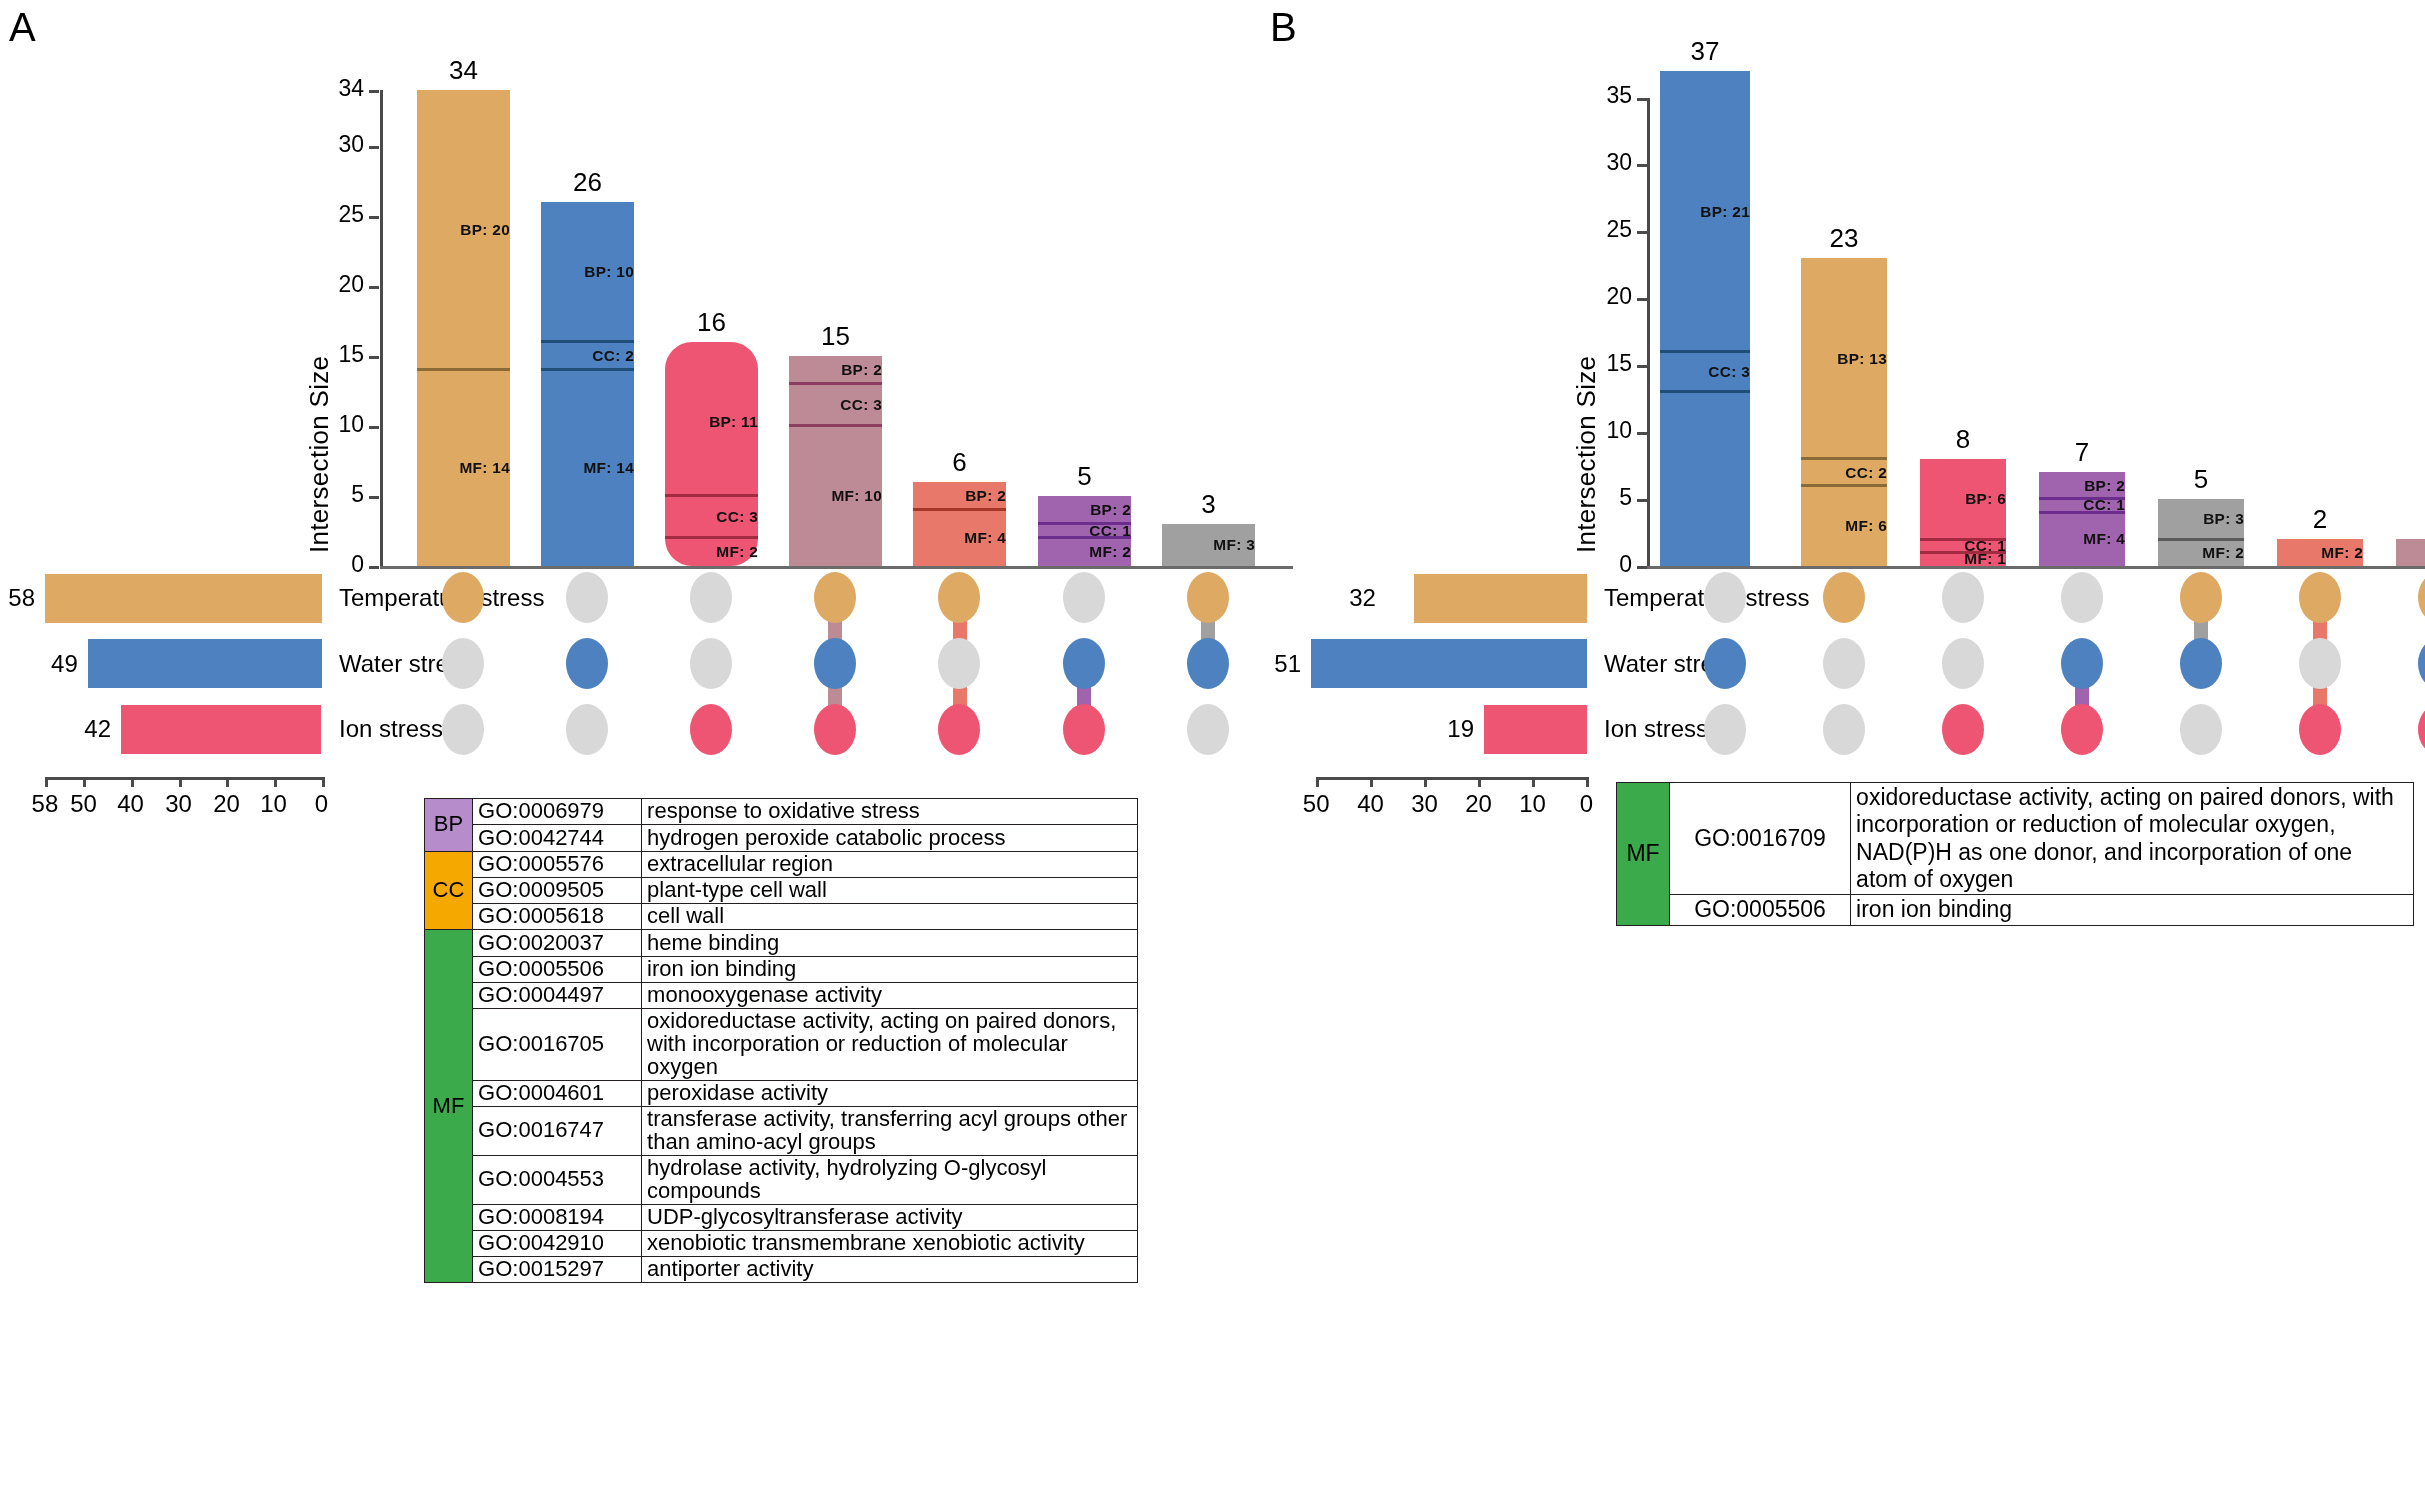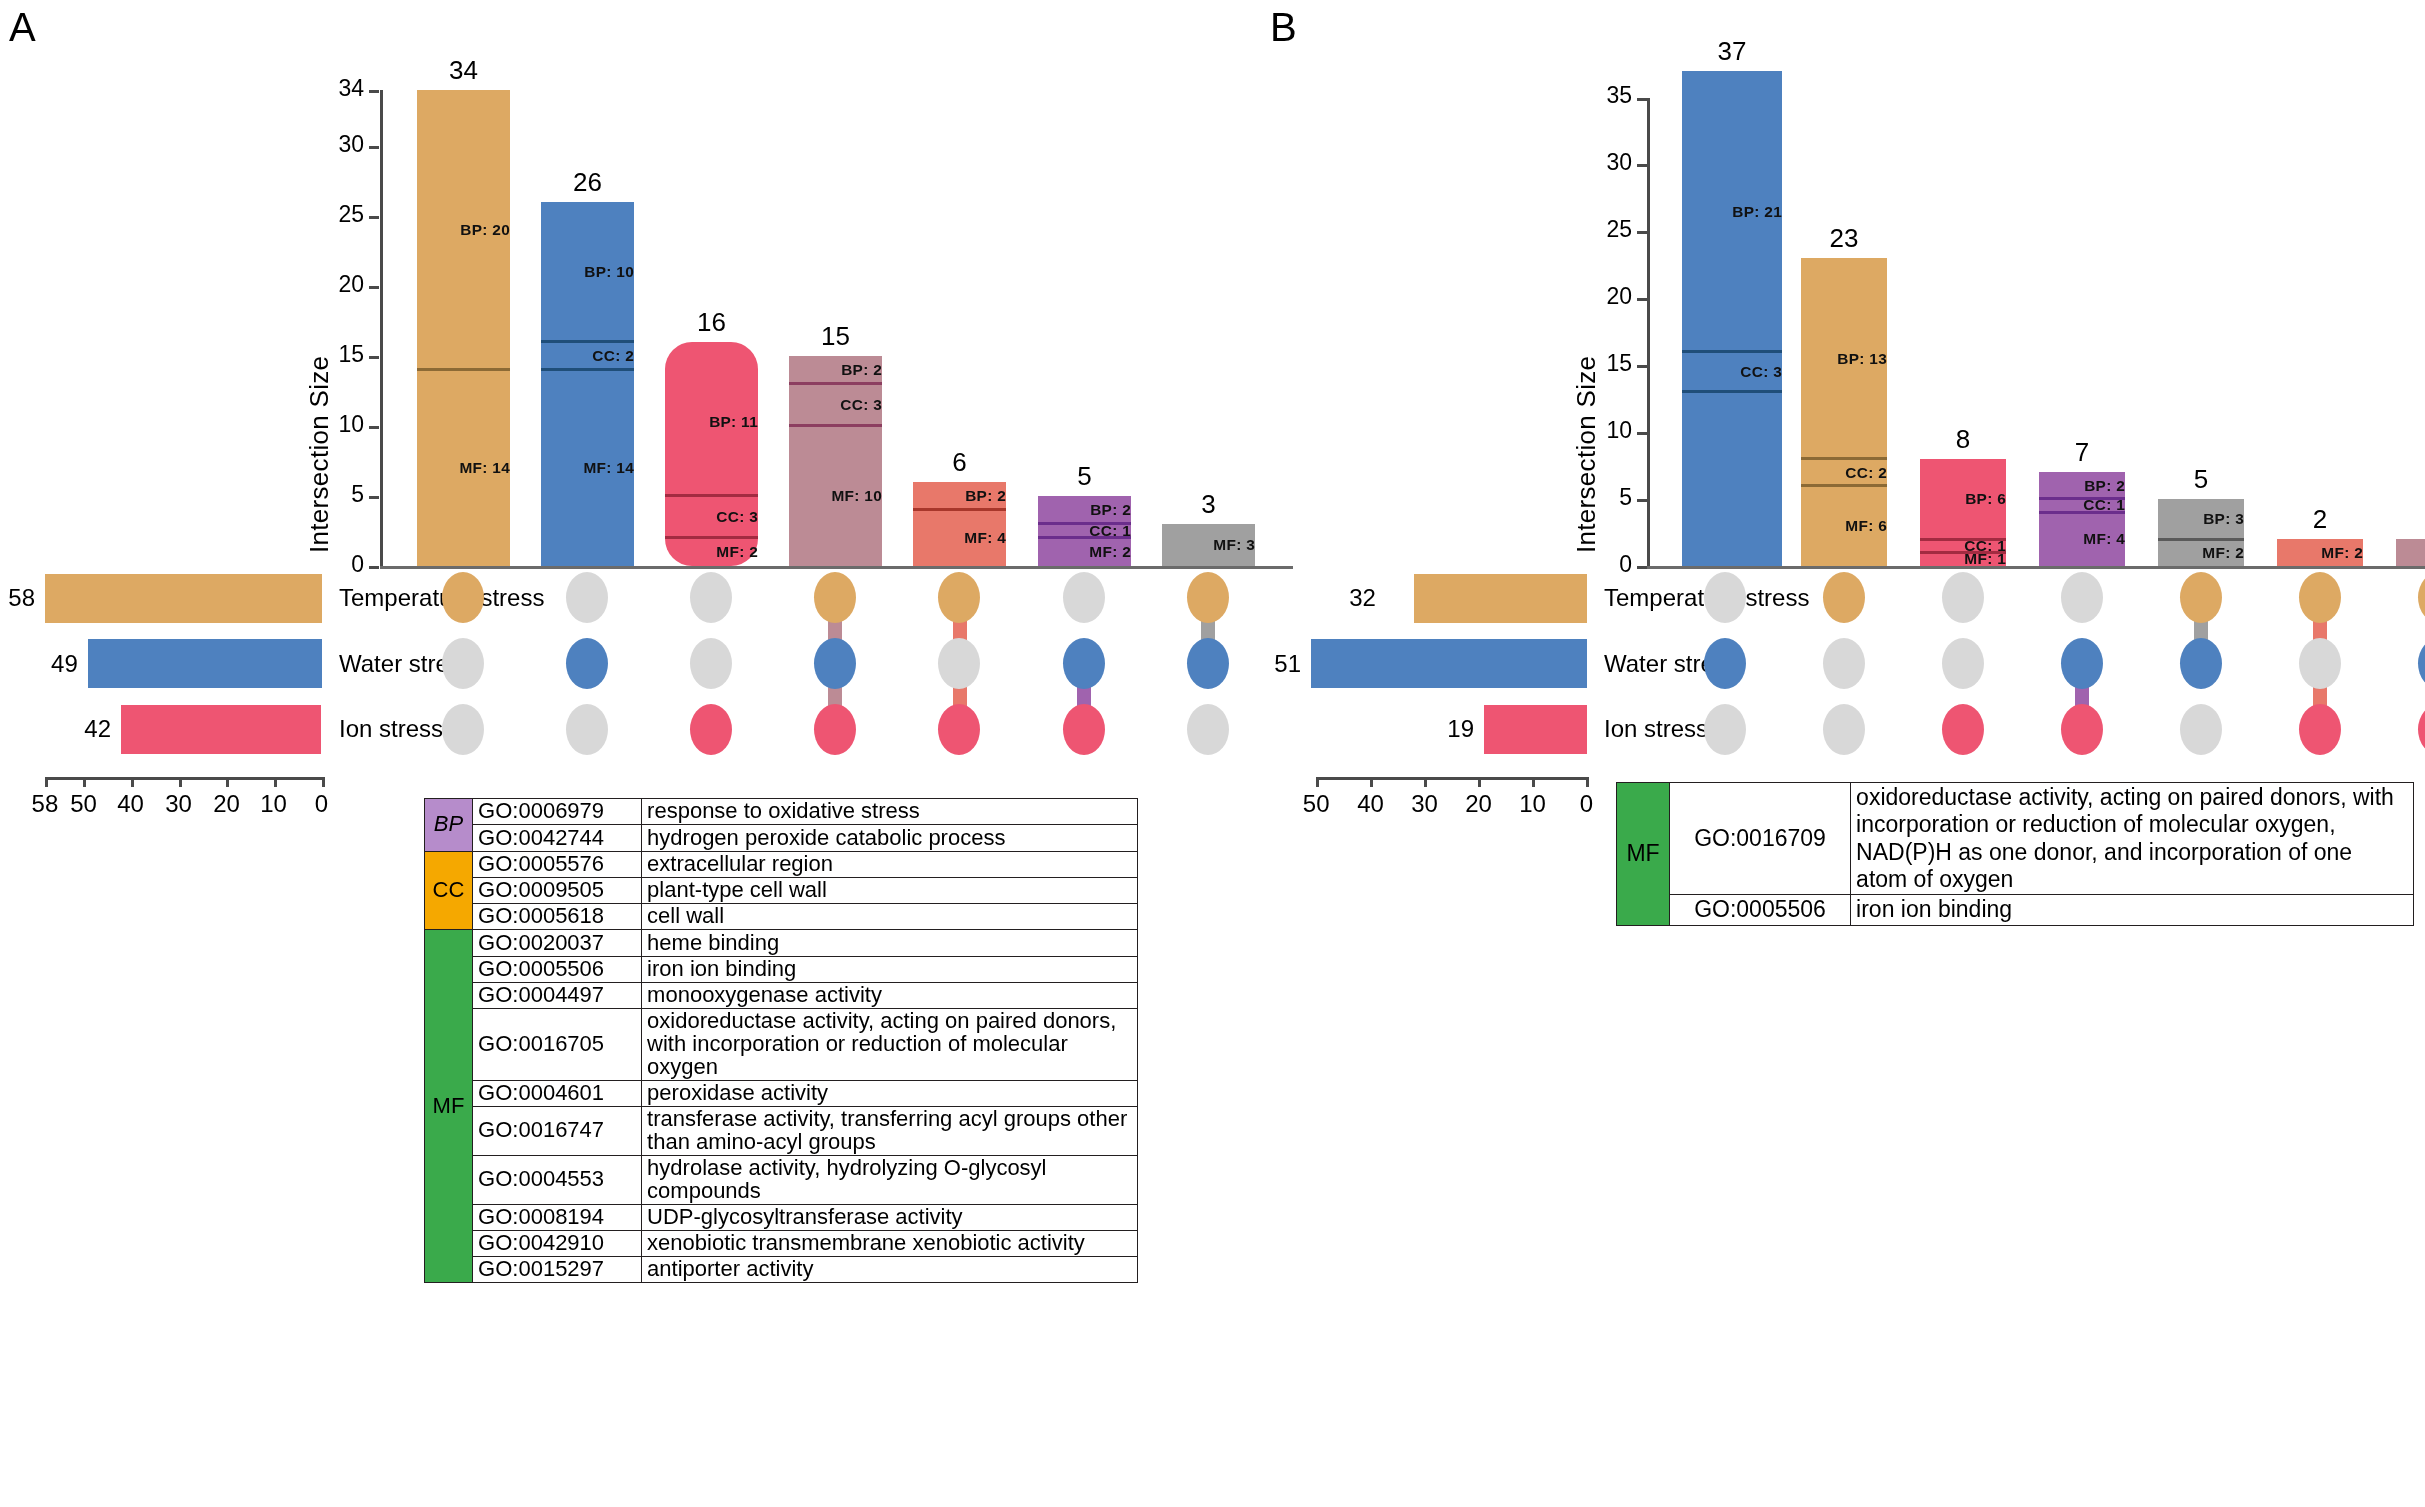--- a/index.html
+++ b/index.html
@@ -233,21 +233,21 @@
     <div class="ytick-lab" style="left:296px; top:350px; width:75px;">15</div>
     <div class="ytick" style="left:376px; top:298px;"></div>
     <div class="ytick-lab" style="left:296px; top:283px; width:75px;">20</div>
     <div class="ytick" style="left:376px; top:231px;"></div>
     <div class="ytick-lab" style="left:296px; top:216px; width:75px;">25</div>
     <div class="ytick" style="left:376px; top:164px;"></div>
     <div class="ytick-lab" style="left:296px; top:149px; width:75px;">30</div>
     <div class="ytick" style="left:376px; top:98px;"></div>
     <div class="ytick-lab" style="left:296px; top:82px; width:75px;">35</div>
     <div class="baseline" style="left:386px; top:566px; width:875px;"></div>
-    <div class="bar" style="left:421px; top:71px; width:100px; height:495px; background:#4E81BF;">
+    <div class="bar" style="left:399px; top:71px; width:90px; height:495px; background:#4E81BF;">
       <div class="bar-total">37</div>
       <div class="seg-div" style="left:0; bottom:173px; background:#1F4E79;"></div>
       <div class="seg" style="left:0; bottom:174px; height:40px;">
         <span class="seg-lab">CC: 3</span>
       </div>
       <div class="seg-div" style="left:0; bottom:213px; background:#1F4E79;"></div>
       <div class="seg" style="left:0; bottom:214px; height:281px;">
         <span class="seg-lab">BP: 21</span>
       </div>
     </div>
@@ -359,21 +359,21 @@
     <div class="xtick-lab" style="left:179px; top:790px; width:77px;">20</div>
     <div class="xtick" style="left:271px; top:777px;"></div>
     <div class="xtick-lab" style="left:233px; top:790px; width:77px;">10</div>
     <div class="xtick" style="left:325px; top:777px;"></div>
     <div class="xtick-lab" style="left:287px; top:790px; width:77px;">0</div>
   </div>
 
 <table class="gotable" id="tableA">
     <tbody>
       <tr>
-        <td class="cat-cell cat-bp" style="background:#B68CCB;font-style:italic;" rowspan="2">BP</td>
+        <td class="cat-cell cat-bp" style="background:#B68CCB;" rowspan="2">BP</td>
         <td class="go-id">GO:0006979</td>
         <td class="go-term">response to oxidative stress</td>
       </tr>
       <tr>
         <td class="go-id">GO:0042744</td>
         <td class="go-term">hydrogen peroxide catabolic process</td>
       </tr>
       <tr>
         <td class="cat-cell cat-cc" style="background:#F5A800;" rowspan="3">CC</td>
         <td class="go-id">GO:0005576</td>

